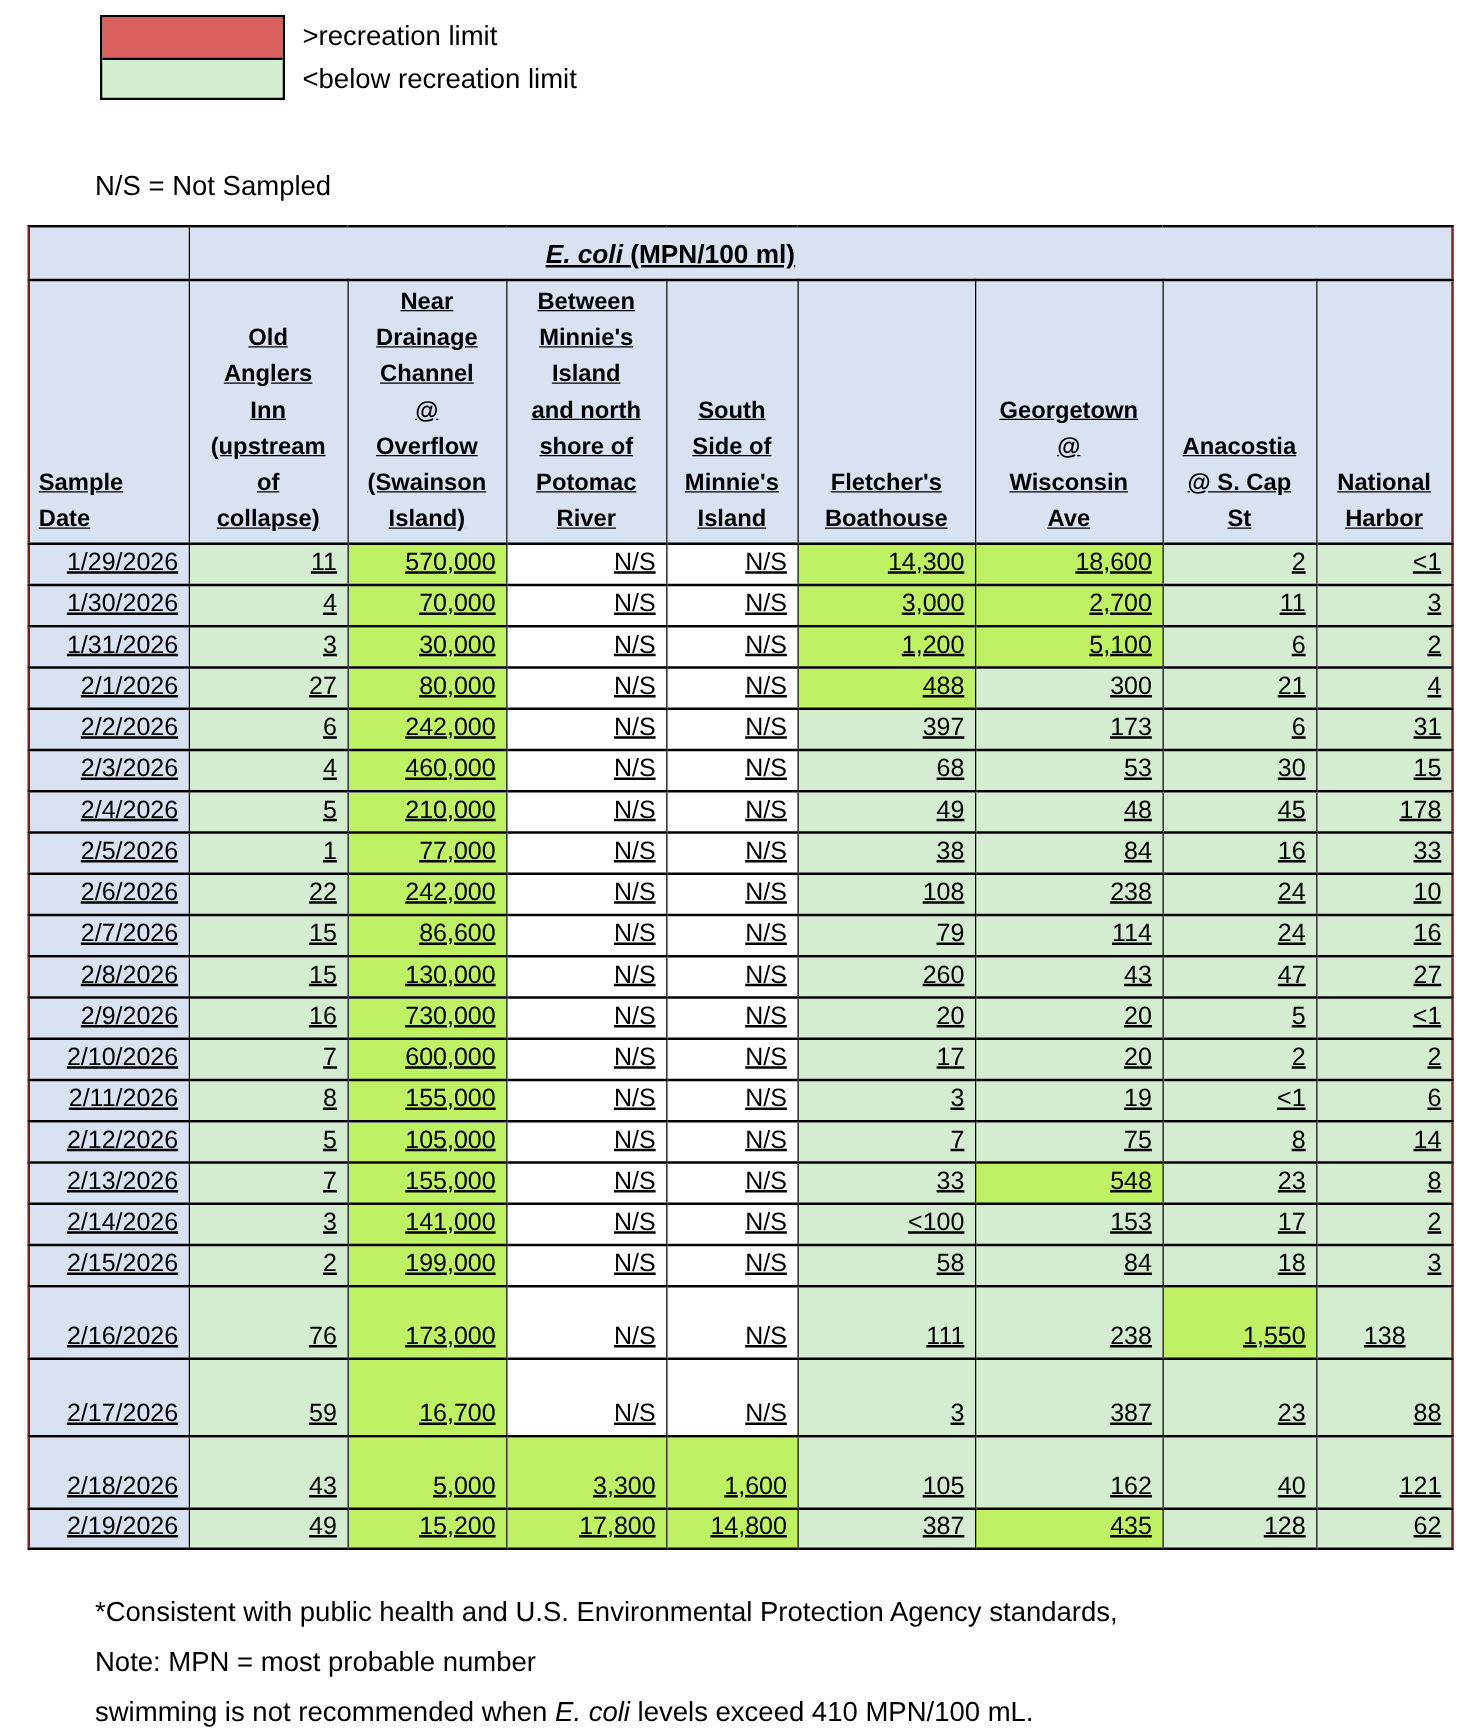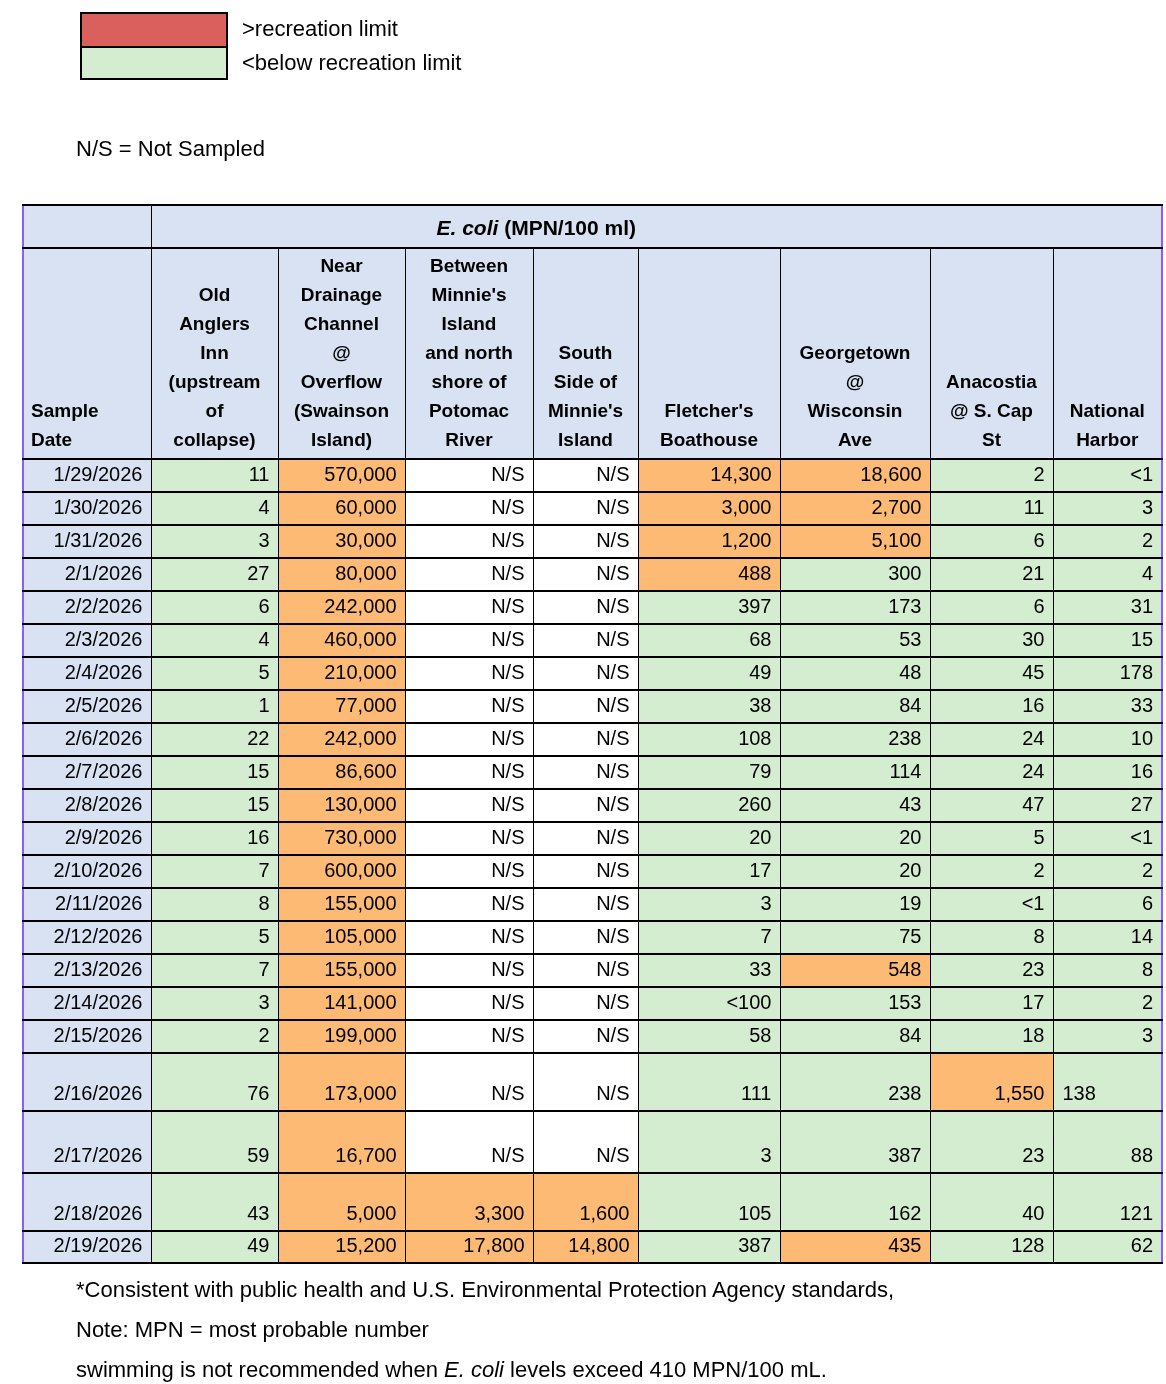--- a/index.html
+++ b/index.html
@@ -12,22 +12,22 @@
   .legend-swatches { width: 148px; border: 2px solid #000; }
   .swatch { height: 32px; }
   .swatch + .swatch { border-top: 2px solid #000; }
   .sw-red { background: #D9605C; }
   .sw-green { background: #D4EDD0; }
   .legend-labels { margin-left: 14px; font-size: 22px; line-height: 34px; }
 
   .ns-note { position: absolute; left: 76px; top: 136px; font-size: 22px; }
 
   
-  table.data-table { position: absolute; left: 22px; top: 204px; width: 1139px;
-    table-layout: fixed; border-collapse: collapse; background: #fff; border: 2px solid #8b5cf6; }
+  table.data-table { position: absolute; left: 22px; top: 180px; width: 1139px;
+    table-layout: fixed; border-collapse: collapse; background: #fff; border: 2px solid #7f1d1d; text-decoration: underline; }
   .data-table th, .data-table td { border: 1.5px solid #000; border-top-width: 2px; border-bottom-width: 2px;
     overflow: hidden; }
 
   tr.title-row { height: 43px; }
   .corner { background: #D9E2F3; }
   .title-cell { background: #D9E2F3; font-weight: 700; font-size: 21px; text-align: center;
     vertical-align: bottom; padding: 0 240px 7px 0; }
   .ital { font-style: italic; }
 
   tr.colhead-row { height: 211px; }
@@ -37,23 +37,23 @@
 
   tbody tr { height: 33px; }
   tbody tr:nth-last-child(4) { height: 58px; }
   tbody tr:nth-last-child(3) { height: 62px; }
   tbody tr:nth-last-child(2) { height: 58px; margin-top: 36px; }
   tbody tr:nth-last-child(1) { height: 32px; }
 
   td.date { background: #D9E2F3; text-align: right; font-size: 20px;
     vertical-align: bottom; padding: 0 8px 5px 2px; }
   td.val { text-align: right; font-size: 20px; vertical-align: bottom; padding: 0 8px 5px 2px; }
-  td.val.left { text-align: left; padding-left: 9px; }
+  td.val.left { text-align: center; padding-left: 9px; }
   td.green { background: #D4EDD0; }
-  td.red { background: #fdba74; text-align: right; }
+  td.red { background: #bef264; text-align: right; }
   td.ns { background: #ffffff; }
 
   
   .notes { position: absolute; left: 76px; top: 1270px; font-size: 22px; line-height: 40px; }
 </style>
 </head>
 <body>
 
 <div class="page">
 
@@ -135,21 +135,21 @@
           <td class="val ns">N/S</td>
           <td class="val ns">N/S</td>
           <td class="val red">14,300</td>
           <td class="val red">18,600</td>
           <td class="val green">2</td>
           <td class="val green">&lt;1</td>
         </tr>
         <tr>
           <td class="date">1/30/2026</td>
           <td class="val green">4</td>
-          <td class="val red">60,000</td>
+          <td class="val red">70,000</td>
           <td class="val ns">N/S</td>
           <td class="val ns">N/S</td>
           <td class="val red">3,000</td>
           <td class="val red">2,700</td>
           <td class="val green">11</td>
           <td class="val green">3</td>
         </tr>
         <tr>
           <td class="date">1/31/2026</td>
           <td class="val green">3</td>

